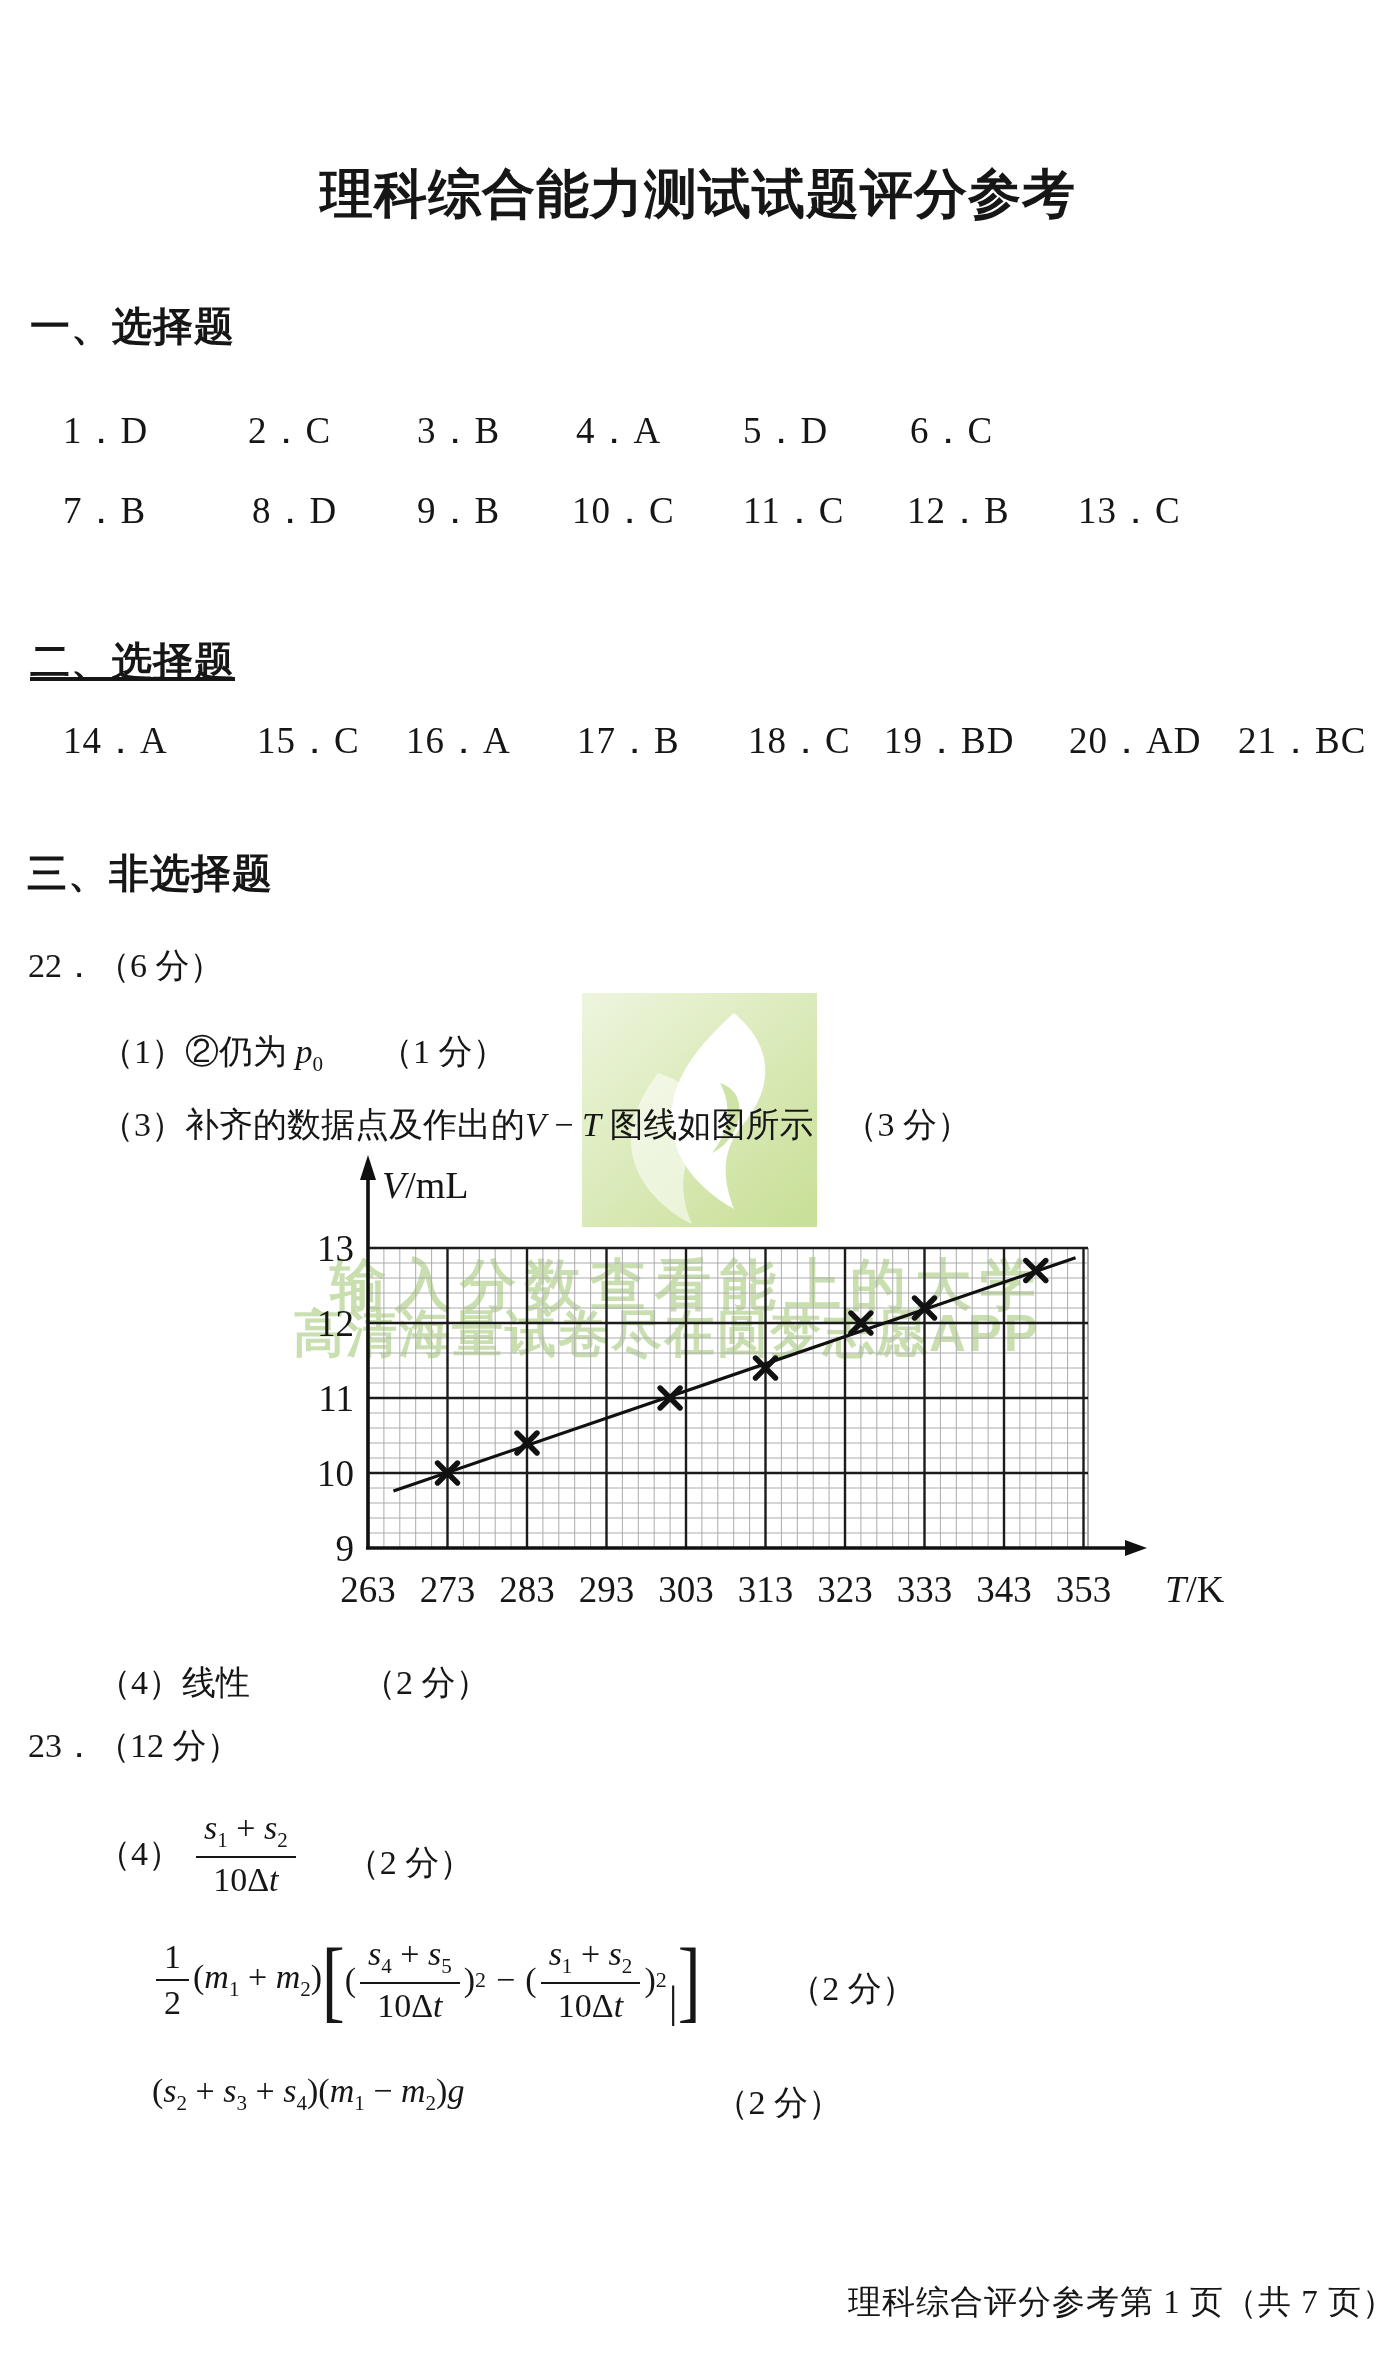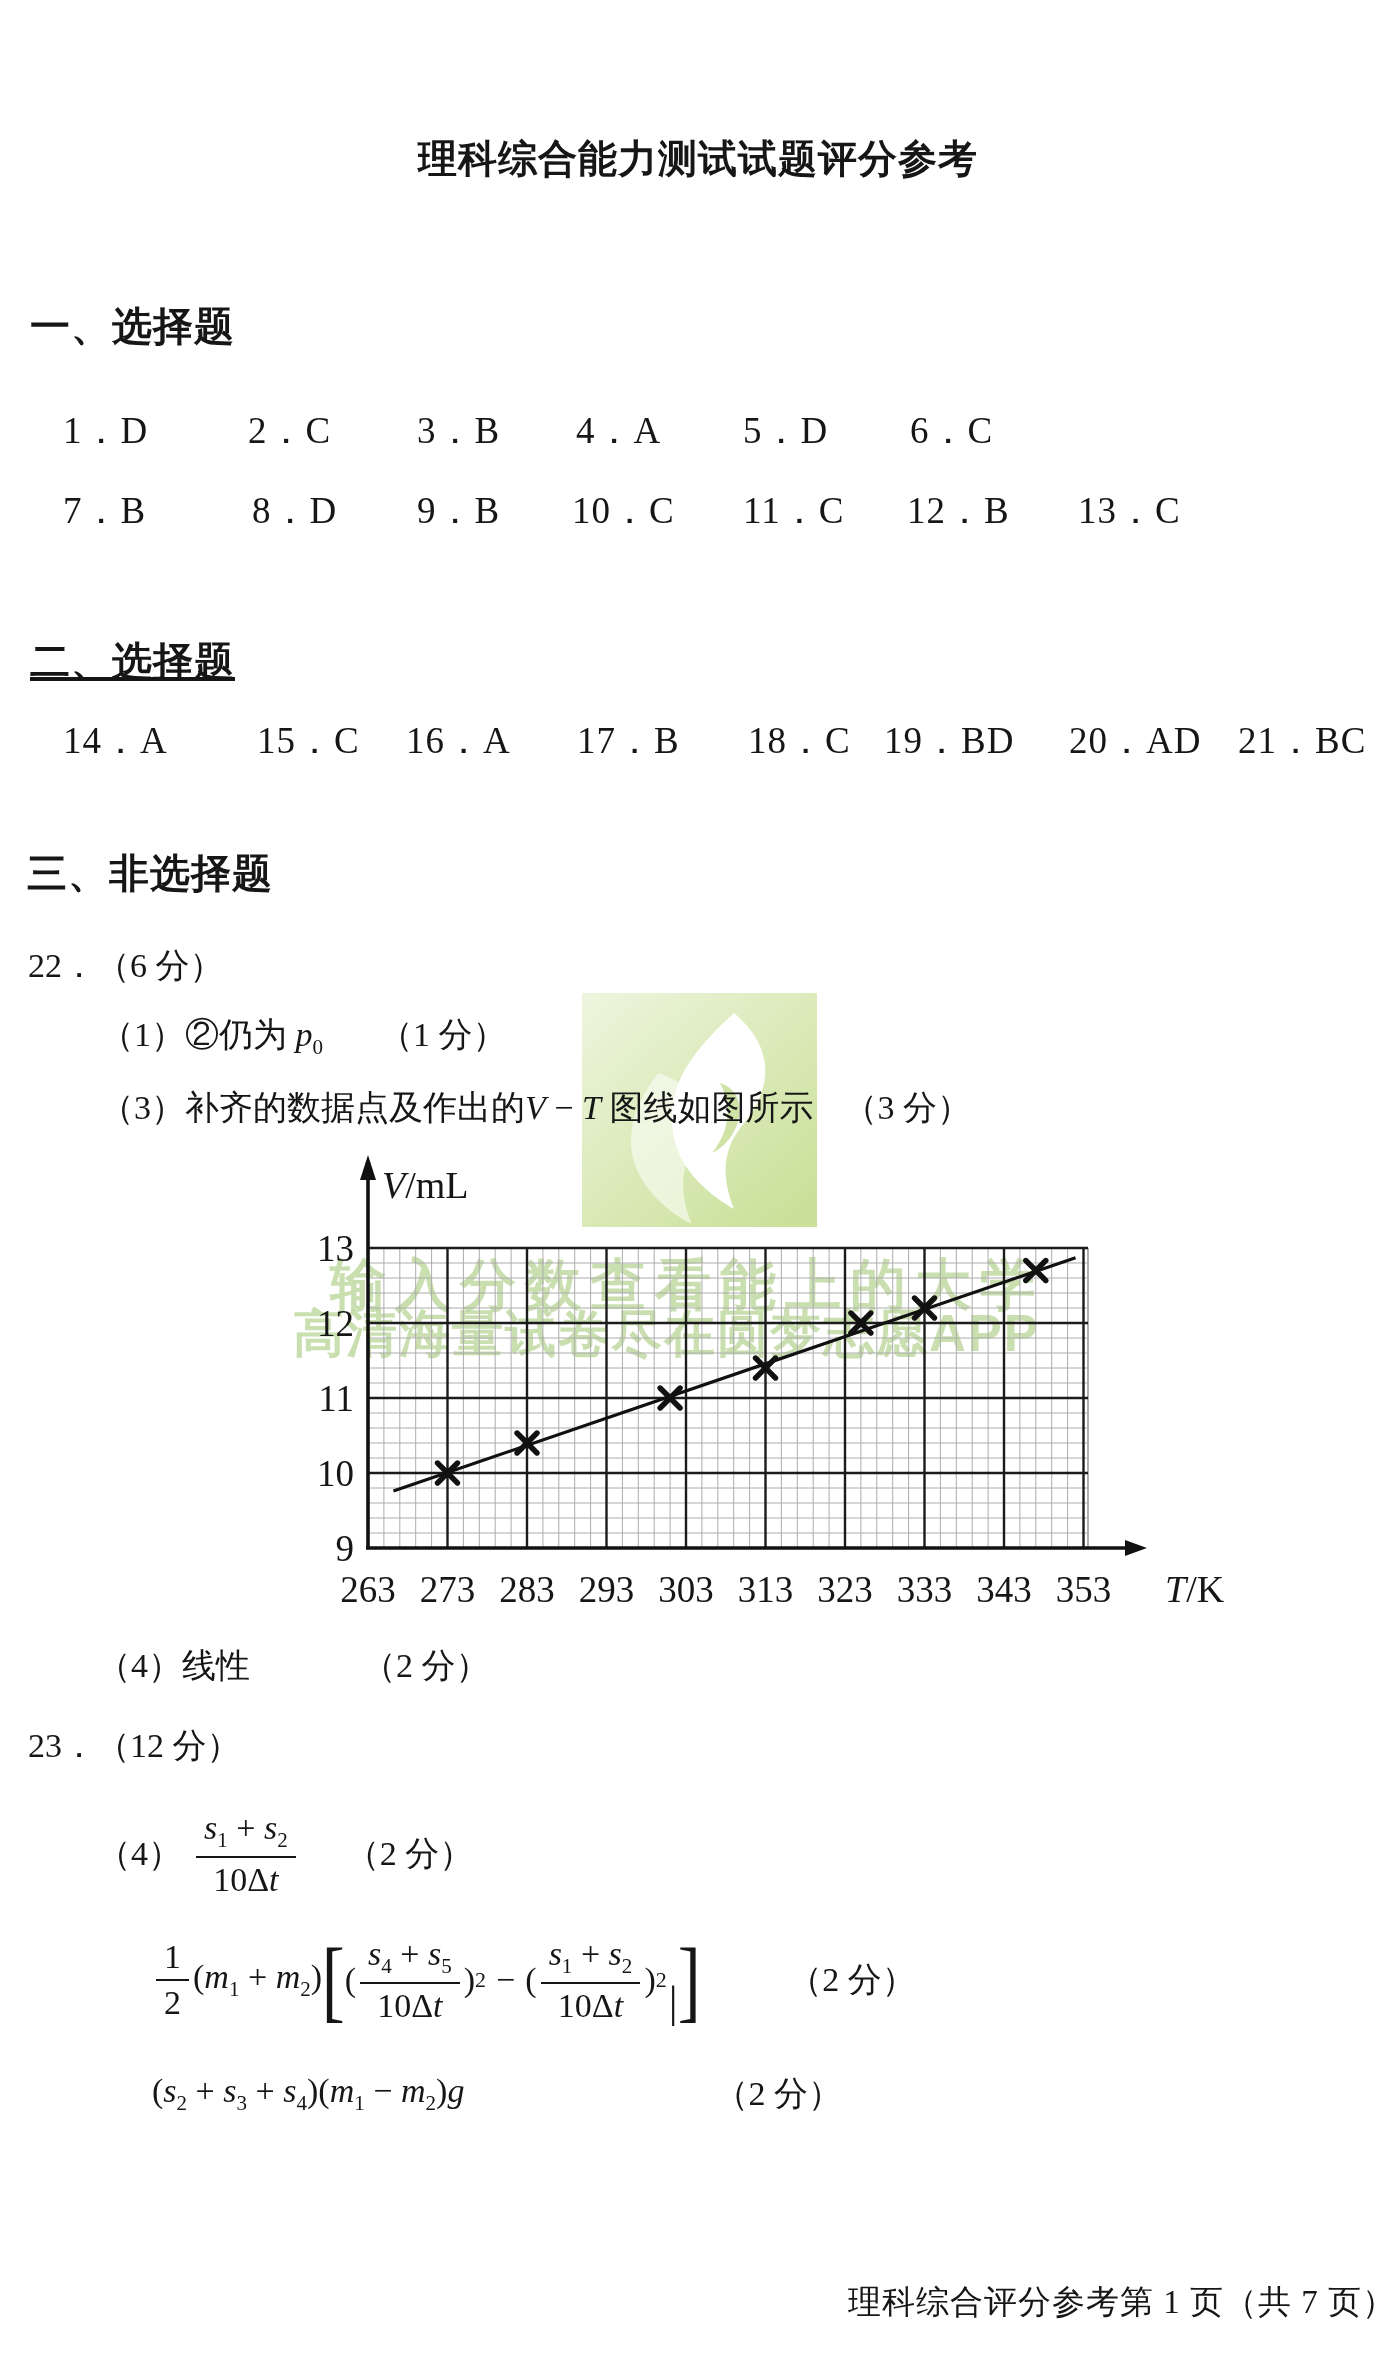--- a/index.html
+++ b/index.html
@@ -4,27 +4,27 @@
 <style>
   html,body{margin:0;padding:0;background:#e8e8e8;}
   .page{position:relative;width:1396px;height:2369px;background:#ffffff;margin:0 auto;
         font-family:"Liberation Serif","DejaVu Serif",serif;color:#161616;overflow:hidden;}
   .abs{position:absolute;line-height:1.18;white-space:nowrap;}
   
   .wm-layer{position:absolute;inset:0;z-index:0;}
   .content-layer{position:absolute;inset:0;z-index:2;}
   
   .sec-head{font-family:"Liberation Sans","DejaVu Sans",sans-serif;font-weight:700;font-size:40px;letter-spacing:1px;}
-  .doc-title{left:0;right:0;text-align:center;top:136px;font-family:"Liberation Sans","DejaVu Sans",sans-serif;
-             font-weight:700;font-size:39px;letter-spacing:1px;}
+  .doc-title{left:0;right:0;text-align:center;top:163px;font-family:"Liberation Sans","DejaVu Sans",sans-serif;
+             font-weight:700;font-size:53px;letter-spacing:1px;}
   
   .body-line{font-size:34px;}
   .ans-row{position:absolute;left:0;top:0;width:100%;height:40px;}
   .ans-item{position:absolute;font-size:37px;letter-spacing:1px;}
-  .score{display:inline-block;}
+  .score{display:inline-block;margin-top:17px;}
   i{font-style:italic;}
   sub{font-size:0.62em;}
   
   .math-row{position:absolute;display:flex;align-items:center;font-size:34px;}
   .frac{display:inline-flex;flex-direction:column;align-items:center;vertical-align:middle;margin:0 4px;}
   .frac .num{padding:0 8px 3px 8px;border-bottom:2.5px solid #161616;text-align:center;}
   .frac .den{padding:3px 8px 0 8px;text-align:center;}
   .bigbr{font-size:92px;font-weight:400;line-height:0.9;transform:scaleX(.75);display:inline-block;margin:0 -4px;}
   .pipe{font-size:44px;align-self:flex-end;margin:0 0 10px 2px;}
   .fsup{font-size:22px;vertical-align:18px;}

